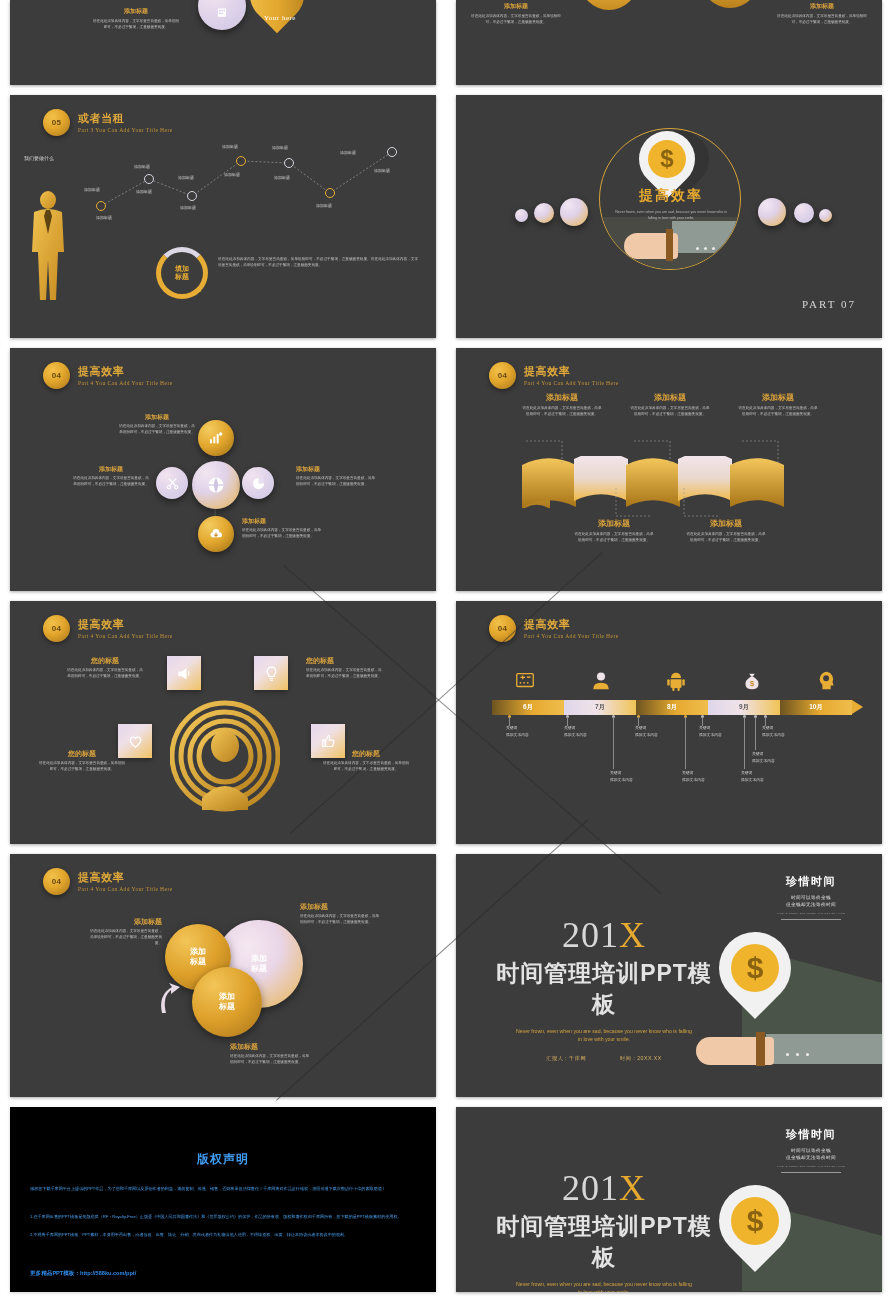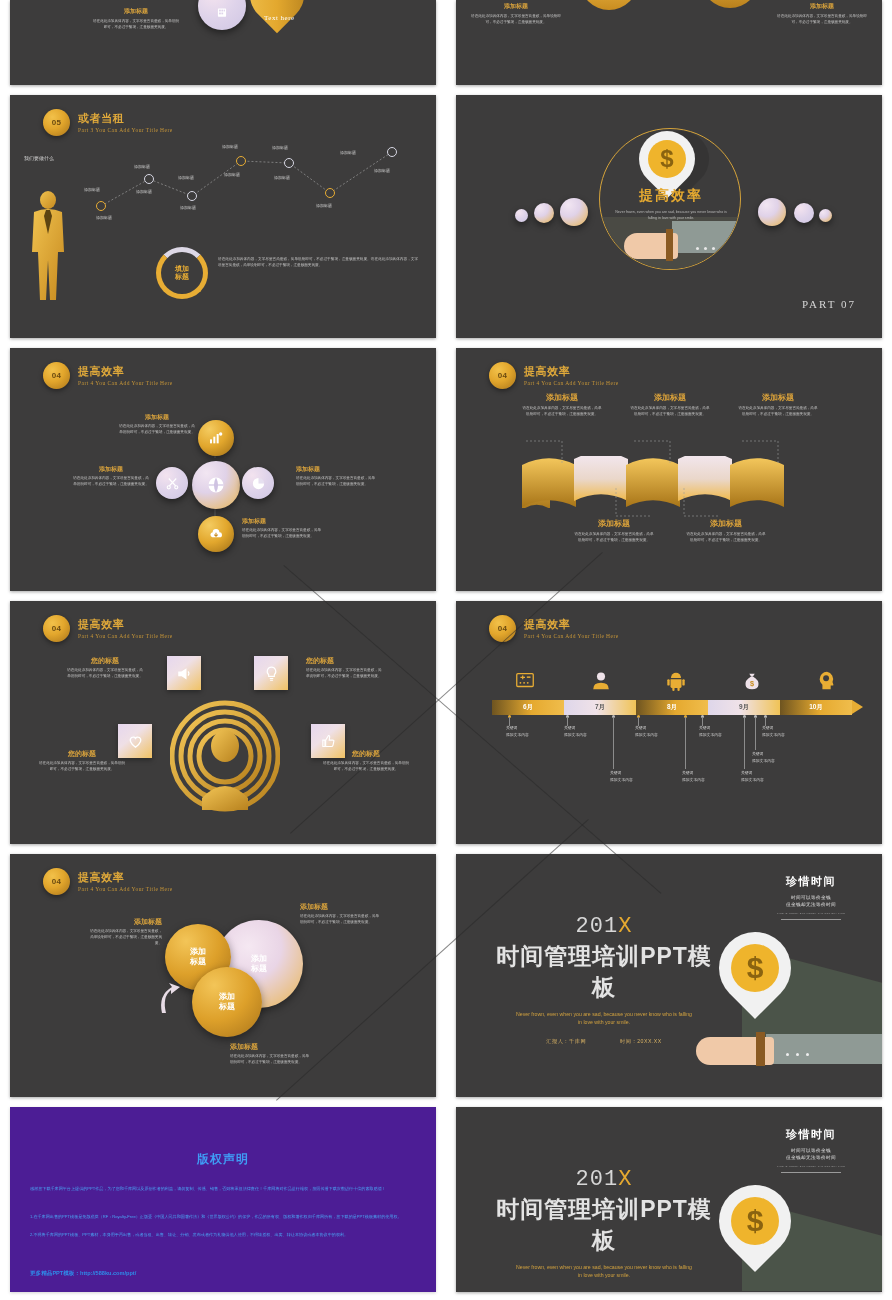--- a/index.html
+++ b/index.html
@@ -16,21 +16,21 @@
     display:grid; grid-template-columns: 446px 446px;
   }
   .cell { padding: 10px 10px 0 10px; }
   .slide {
     position: relative;
     width: 426px; height: 243px;
     background: #3d3c3c;
     box-shadow: 0 1px 3px rgba(0,0,0,.35);
     overflow: hidden;
   }
-  .slide.light { background:#4c1d95; box-shadow:0 1px 3px rgba(0,0,0,.18); }
+  .slide.light { background:#000000; box-shadow:0 1px 3px rgba(0,0,0,.18); }
 
   
   .hdr { position:absolute; left:33px; top:14px; display:flex; align-items:center; }
   .bub {
     width:27px; height:27px; border-radius:50%;
     background: radial-gradient(circle at 35% 30%, #f2c14a 0%, #e2a62c 45%, #a9741a 100%);
     display:flex; align-items:center; justify-content:center;
     color:#6b4a10; font-size:8px; font-weight:bold; letter-spacing:.3px;
     box-shadow: 0 2px 5px rgba(0,0,0,.4);
   }
@@ -73,22 +73,22 @@
 
   
   .cbub { position:absolute; border-radius:50%;
           display:flex; align-items:center; justify-content:center;
           box-shadow:0 3px 7px rgba(0,0,0,.45); }
   .cg { background:radial-gradient(circle at 32% 26%,#f4cb60 0%,#e2a72d 48%,#9e6d16 100%); }
   .cl { background:radial-gradient(circle at 32% 26%,#f3e3ef 0%,#ded3ea 50%,#cfc6e3 100%); }
   .cm { background:radial-gradient(circle at 30% 25%,#f2e6f2 0%,#e0d2e8 40%,#e8b551 100%); }
 
   
-  .cover-201 { font-size:22px; font-weight:300; letter-spacing:1px; color:#d7d7d7;
-               font-family:Liberation Mono, monospace; }
+  .cover-201 { font-size:36px; font-weight:300; letter-spacing:1px; color:#d7d7d7;
+               font-family:Liberation Serif, serif; }
   .cover-201 b { color:#e5a930; font-weight:300; }
   .cover-cn { font-size:23px; color:#e3e3e3; font-weight:bold; letter-spacing:1px; }
   .cover-en { font-size:5.2px; color:#d2a23f; line-height:1.55; text-align:center; }
   .cover-meta { font-size:5.2px; color:#d6b063; letter-spacing:.5px; }
   .zhenxi { font-size:11px; font-weight:bold; color:#ffffff; letter-spacing:1.5px; }
   .zhenxi-sub { font-size:4.6px; color:#e6e6e6; line-height:1.6; letter-spacing:.4px; text-align:center; }
   .zhenxi-tiny { font-size:2.4px; color:#9d9d9d; letter-spacing:.3px; text-align:center; }
 
   
   .cp-title { color:#3f9cf5; font-size:12px; font-weight:bold; text-align:center; letter-spacing:1px; }
@@ -123,21 +123,21 @@
             <rect x="5" y="6" width="14" height="14" rx="1"></rect>
             <rect x="7" y="8" width="3" height="3" fill="#ded3ea"></rect>
             <rect x="11" y="8" width="3" height="3" fill="#ded3ea"></rect>
             <rect x="15" y="8" width="2" height="3" fill="#ded3ea"></rect>
             <rect x="7" y="13" width="3" height="3" fill="#ded3ea"></rect>
             <rect x="11" y="13" width="3" height="3" fill="#ded3ea"></rect>
           </svg>
         </div>
         <div class="droplet d-gold" style="left:240px; top:-32px;"></div>
         <div style="position:absolute; left:254px; top:14px; color:#fff; font-size:7px;
-                    font-family:'Liberation Serif',serif; letter-spacing:.5px;">Text here</div>
+                    font-family:'Liberation Serif',serif; letter-spacing:.5px;">Your here</div>
         <div style="position:absolute; left:82px; top:8px; width:88px; text-align:center;">
           <div class="ttl">添加标题</div>
           <div class="body body-c" style="margin-top:3px;">请在此处添加具体内容，文字尽量言简意赅，简单说明即可，不必过于繁琐，注意版面美观度。</div>
         </div>
       </div>
     </div>
 
     <div class="cell" style="padding-top:0;">
       <div class="slide s1">
         <div style="position:absolute; left:12px; top:3px; width:96px; text-align:center;">

